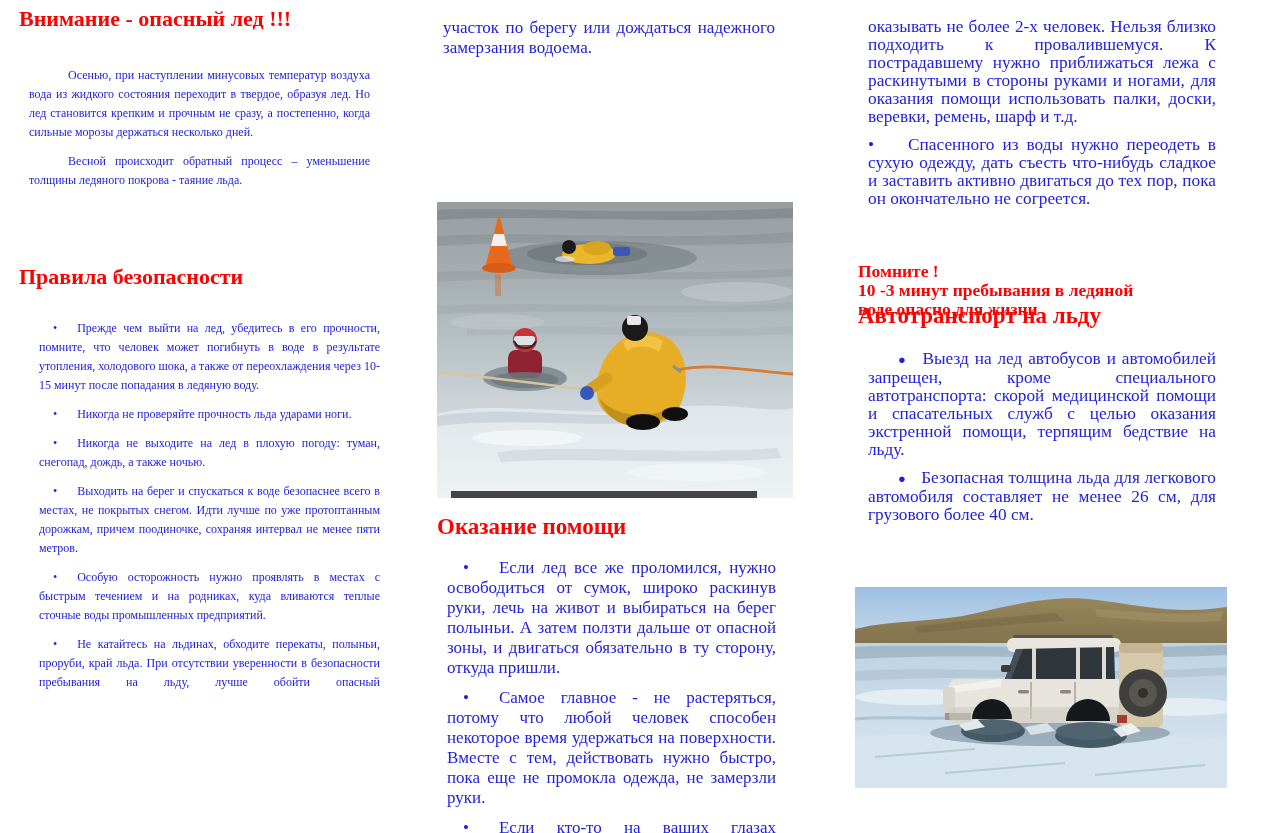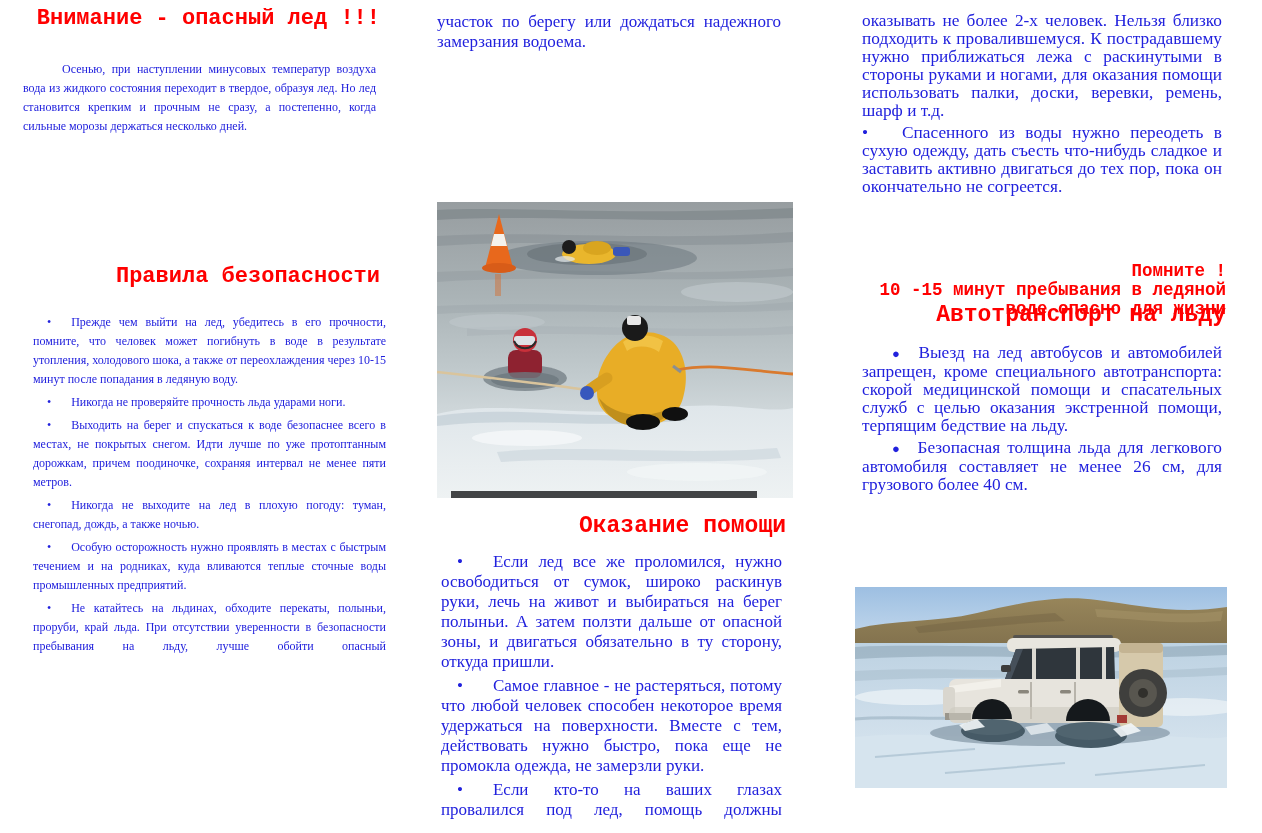--- a/index.html
+++ b/index.html
@@ -2,25 +2,25 @@
 <html><head>
 <meta charset="utf-8">
 <style>
   html,body{margin:0;padding:0;}
   body{
     width:1262px;height:833px;position:relative;overflow:hidden;
     background:#ffffff;
     font-family:"Liberation Serif",serif;
   }
   .abs{position:absolute;}
-  p{margin:4px;padding:0;}
+  p{margin:10px;padding:0;}
   
   .h{
-    font-family:Liberation Mono, monospace;
-    font-weight:bold;color:#ff0000;text-align:right;
+    font-family:Liberation Serif, serif;
+    font-weight:bold;color:#ff0000;text-align:left;
   }
   
   .bt{color:#2121dd;text-align:justify;}
   .c1 p{font-size:12px;line-height:19px;}
   .c2 p{font-size:17px;line-height:20px;}
   .c3 p{font-size:17.3px;line-height:18px;}
   .p-ind{text-indent:39px;}
   .li1{text-indent:14px;}          
   .li2{text-indent:16px;}          
   .li0{text-indent:0;}             
@@ -47,29 +47,30 @@
   #photo2{left:855px;top:587px;width:372px;height:201px;}
   svg{display:block;}
 </style>
 </head>
 <body>
 
 <div class="abs h" id="c1-title">Внимание - опасный лед !!!</div>
 
 <div class="abs bt c1" id="c1-body">
   <p class="p-ind">Осенью, при наступлении минусовых температур воздуха вода из жидкого состояния переходит в твердое,  образуя лед. Но лед становится крепким и прочным не сразу, а постепенно, когда сильные морозы держаться несколько дней.</p>
+  <p class="p-ind mt5">Весной происходит обратный процесс – уменьшение толщины ледяного покрова - таяние льда.</p>
 </div>
 
 <div class="abs h" id="c1-h2">Правила безопасности</div>
 
 <div class="abs bt c1" id="c1-list">
   <p class="li1"><span>•</span><span class="g20"></span><span>Прежде чем выйти на лед, убедитесь в его прочности, помните, что человек может погибнуть в воде в результате утопления, холодового шока, а также от переохлаждения через 10-15 минут после попадания в ледяную воду.</span></p>
   <p class="li1"><span>•</span><span class="g20"></span><span>Никогда не проверяйте прочность льда ударами ноги.</span></p>
+  <p class="li1"><span>•</span><span class="g20"></span><span>Никогда не выходите на лед в плохую погоду: туман, снегопад, дождь, а также ночью.</span></p>
   <p class="li1"><span>•</span><span class="g20"></span><span>Выходить на берег и спускаться к воде безопаснее всего в местах, не покрытых снегом. Идти лучше по уже протоптанным дорожкам, причем поодиночке, сохраняя интервал не менее пяти метров.</span></p>
-  <p class="li1"><span>•</span><span class="g20"></span><span>Никогда не выходите на лед в плохую погоду: туман, снегопад, дождь, а также ночью.</span></p>
   <p class="li1"><span>•</span><span class="g20"></span><span>Особую осторожность нужно проявлять в местах с быстрым течением и на родниках, куда вливаются теплые сточные воды промышленных предприятий.</span></p>
   <p class="li1 jlast"><span>•</span><span class="g20"></span><span>Не катайтесь на льдинах, обходите перекаты, полыньи, проруби, край льда. При отсутствии уверенности в безопасности пребывания на льду, лучше обойти опасный</span></p>
 </div>
 
 <div class="abs bt c2" id="c2-body">
   <p>участок по берегу или дождаться надежного замерзания водоема.</p>
 </div>
 
 <div class="abs" id="photo1">
   <svg width="356" height="296" viewBox="0 0 356 296" xmlns="http://www.w3.org/2000/svg">
@@ -150,21 +151,21 @@
   <p class="li2 jlast"><span>•</span><span class="g30"></span><span>Если кто-то на ваших глазах провалился под лед, помощь должны</span></p>
 </div>
 
 <div class="abs bt c3" id="c3-body">
   <p>оказывать не более 2-х человек. Нельзя близко подходить к провалившемуся. К пострадавшему нужно приближаться лежа с раскинутыми в стороны руками и ногами, для оказания помощи использовать палки, доски, веревки, ремень, шарф и т.д.</p>
   <p class="li0"><span>•</span><span class="g34"></span><span>Спасенного из воды нужно переодеть в сухую одежду, дать съесть что-нибудь сладкое и заставить активно двигаться до тех пор, пока он окончательно не согреется.</span></p>
 </div>
 
 <div class="abs h" id="c3-reminder">
   <div>Помните !</div>
-  <div>10 -15  минут пребывания в ледяной</div>
+  <div>10 -3  минут пребывания в ледяной</div>
   <div>воде  опасно для жизни</div>
 </div>
 
 <div class="abs h" id="c3-h">Автотранспорт на льду</div>
 
 <div class="abs bt c3" id="c3-list">
   <p class="li3"><span class="bdot">●</span><span class="g15"></span><span>Выезд на лед автобусов и автомобилей запрещен, кроме специального автотранспорта: скорой медицинской помощи и спасательных служб с целью оказания экстренной помощи, терпящим бедствие на льду.</span></p>
   <p class="li3"><span class="bdot">●</span><span class="g15"></span><span>Безопасная толщина льда для легкового автомобиля составляет не менее 26 см, для грузового более 40 см.</span></p>
 </div>
 

